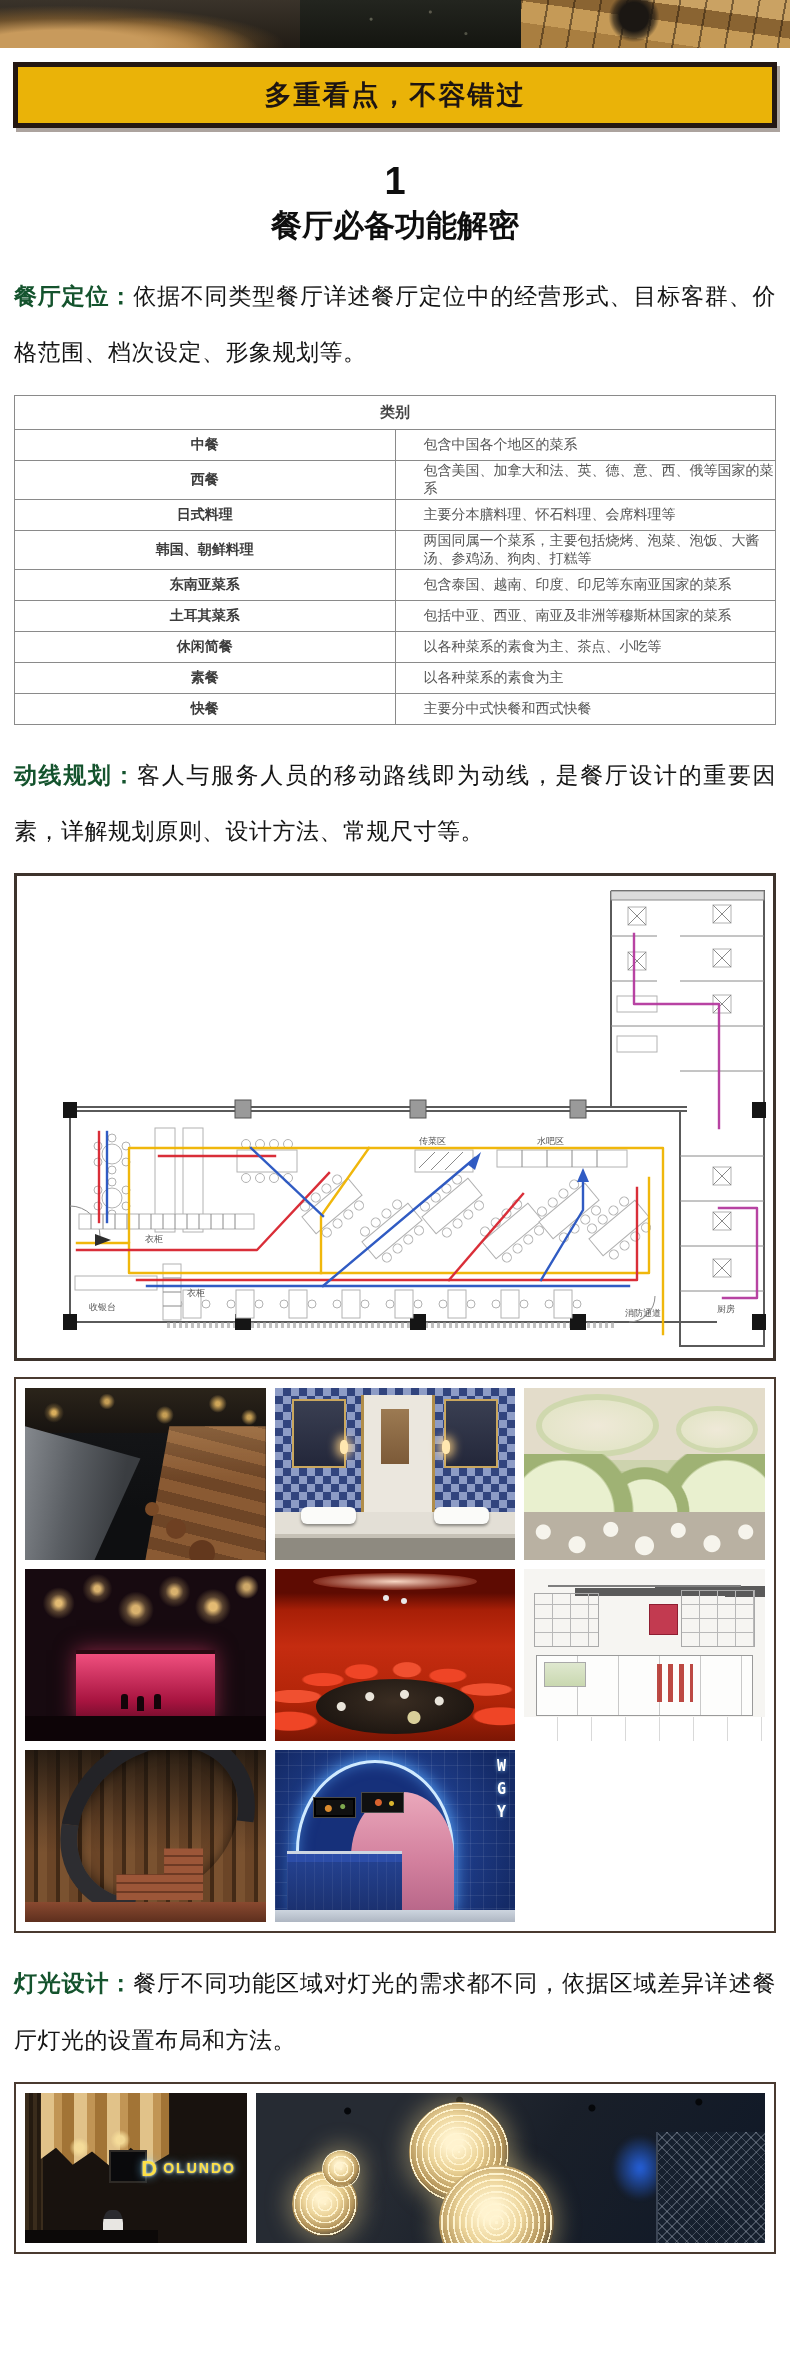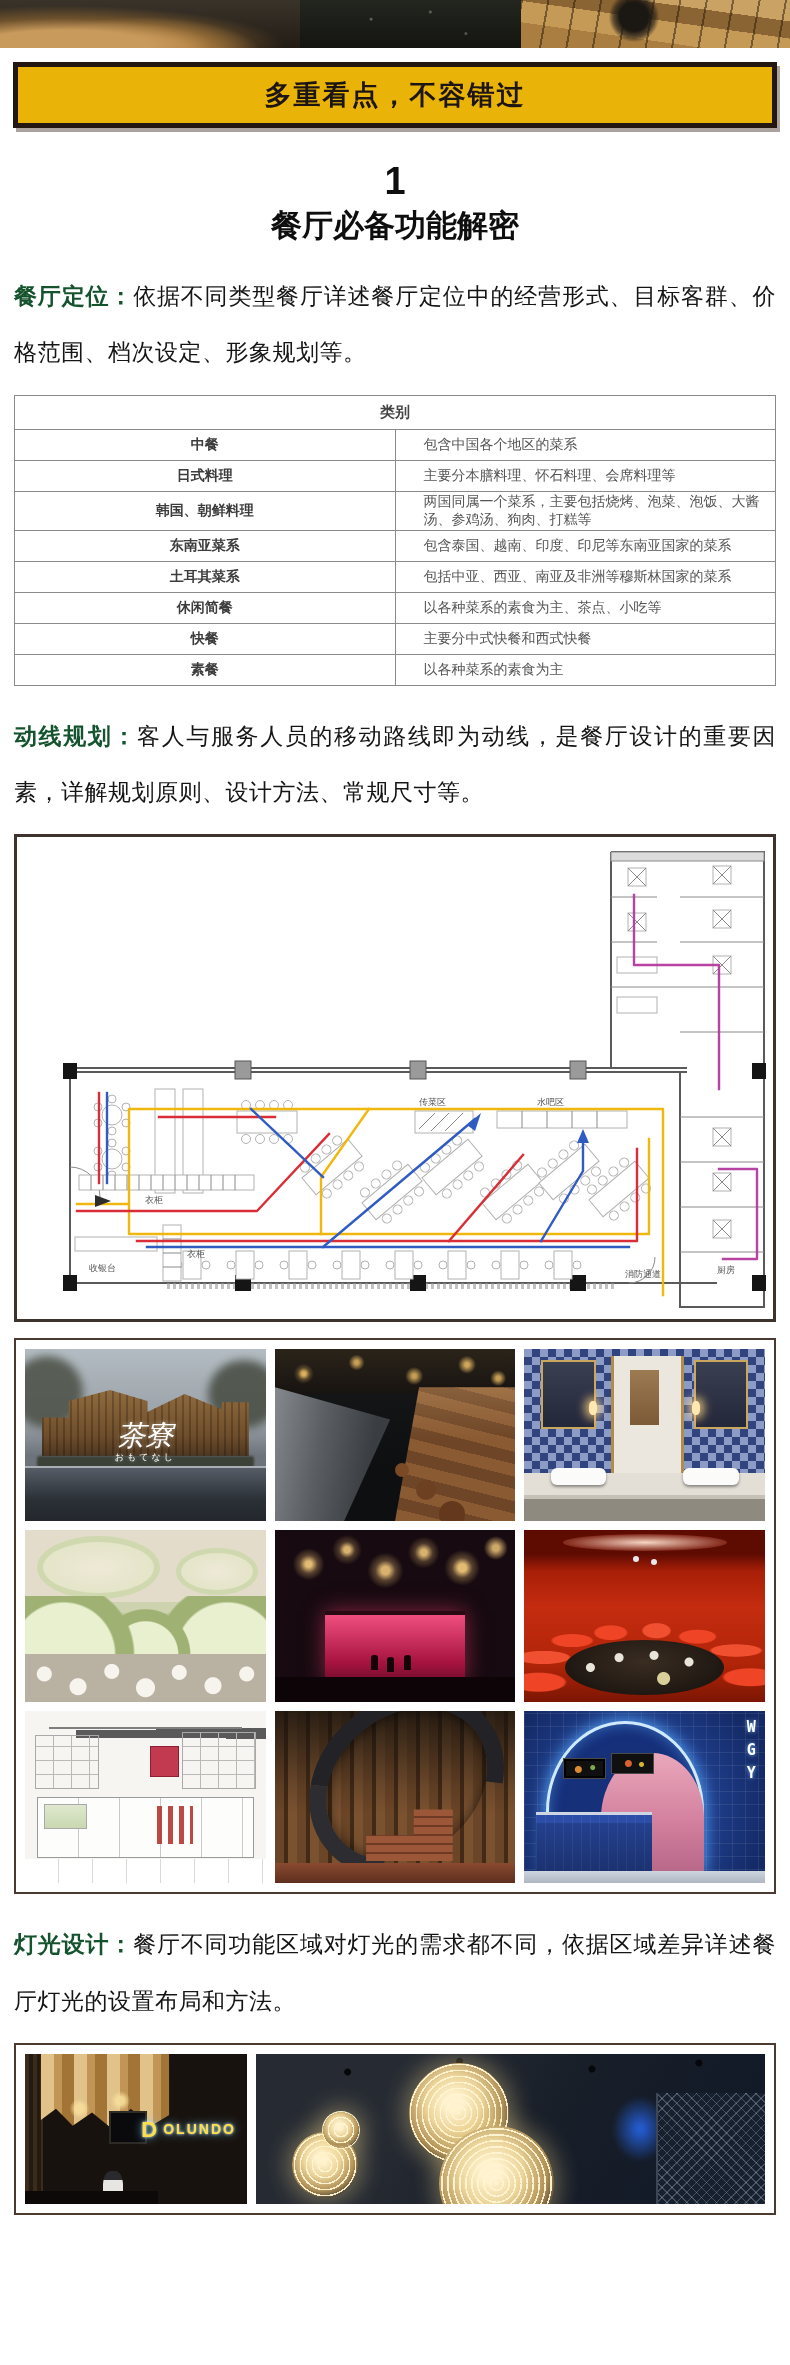--- a/index.html
+++ b/index.html
@@ -280,46 +280,50 @@
       <tr>
         <th colspan="2">类别</th>
       </tr>
     </thead>
     <tbody>
       <tr>
           <td class="k">中餐</td>
           <td class="v">包含中国各个地区的菜系</td>
         </tr>
       <tr>
+          <td class="k">西餐</td>
+          <td class="v">包含美国、加拿大和法、英、德、意、西、俄等国家的菜系</td>
+        </tr>
+      <tr>
           <td class="k">日式料理</td>
           <td class="v">主要分本膳料理、怀石料理、会席料理等</td>
         </tr>
       <tr>
           <td class="k">韩国、朝鲜料理</td>
           <td class="v">两国同属一个菜系，主要包括烧烤、泡菜、泡饭、大酱汤、参鸡汤、狗肉、打糕等</td>
         </tr>
       <tr>
           <td class="k">东南亚菜系</td>
           <td class="v">包含泰国、越南、印度、印尼等东南亚国家的菜系</td>
         </tr>
       <tr>
           <td class="k">土耳其菜系</td>
           <td class="v">包括中亚、西亚、南亚及非洲等穆斯林国家的菜系</td>
         </tr>
       <tr>
           <td class="k">休闲简餐</td>
           <td class="v">以各种菜系的素食为主、茶点、小吃等</td>
         </tr>
       <tr>
+          <td class="k">素餐</td>
+          <td class="v">以各种菜系的素食为主</td>
+        </tr>
+      <tr>
           <td class="k">快餐</td>
           <td class="v">主要分中式快餐和西式快餐</td>
-        </tr>
-      <tr>
-          <td class="k">素餐</td>
-          <td class="v">以各种菜系的素食为主</td>
         </tr>
     </tbody>
   </table>
 
   <p class="para"><strong>动线规划：</strong><span>客人与服务人员的移动路线即为动线，是餐厅设计的重要因素，详解规划原则、设计方法、常规尺寸等。</span></p>
 
   <div class="plan">
     <svg viewBox="0 0 762 482" width="762" height="482">
       <defs>
         <g id="rt6">
@@ -455,28 +459,20 @@
         <text class="lb" x="402" y="268">传菜区</text>
         <text class="lb" x="520" y="268">水吧区</text>
         <text class="lb" x="608" y="440">消防通道</text>
         <text class="lb" x="700" y="436">厨房</text>
       </g>
     </svg>
   </div>
 
 
   <div class="grid">
-    <div class="cell g-teahouse">
-      <div class="tree1"></div>
-      <div class="tree2"></div>
-      <div class="bld"></div>
-      <div class="hedge"></div>
-      <div class="plaza"></div>
-      <div class="logo"><span style="position:static">茶寮</span><small>おもてなし</small></div>
-    </div>
     <div class="cell g-kitchen">
       <div class="ceil"></div>
       <div class="steel"></div>
       <div class="wood"></div>
       <div class="stools"></div>
     </div>
     <div class="cell g-bath">
       <div class="mid"></div>
       <div class="door"></div>
       <div class="mir1"></div>

